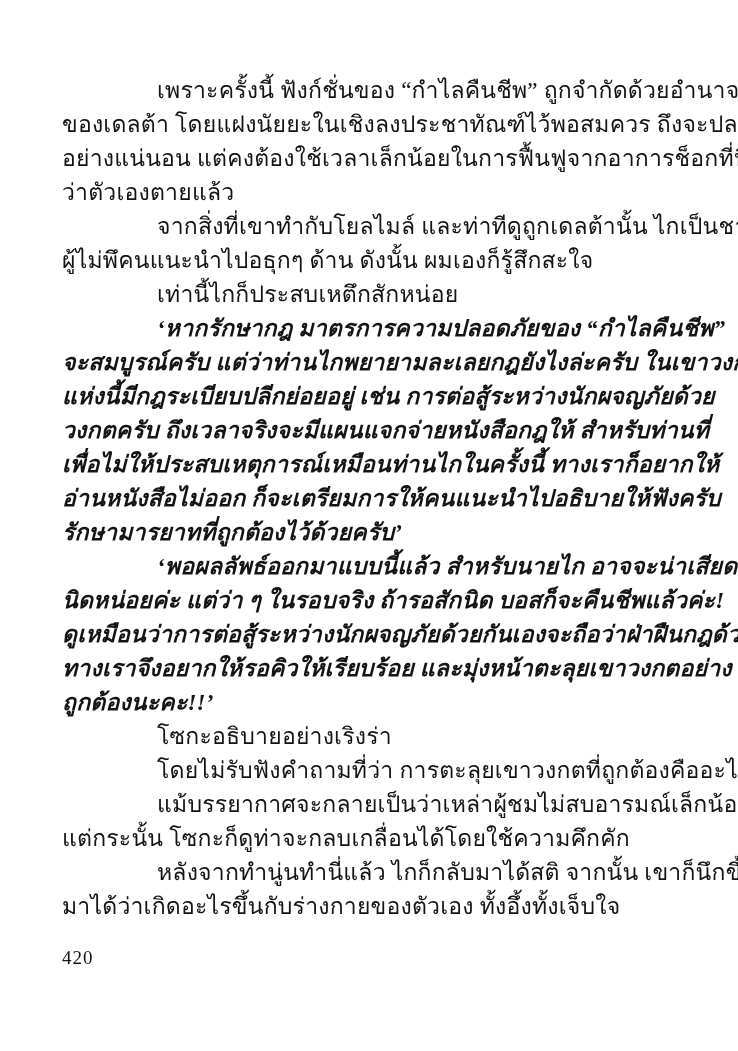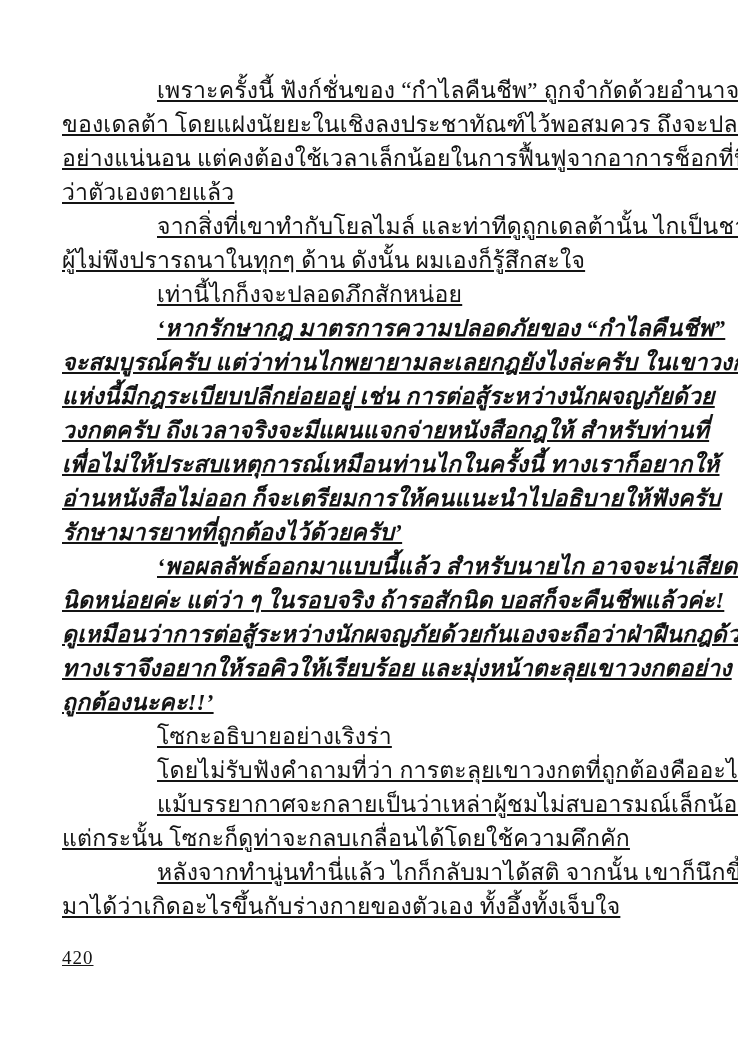--- a/index.html
+++ b/index.html
@@ -14,21 +14,20 @@
     font-family: "Liberation Serif", "DejaVu Serif", serif;
     color: #141414;
   }
   .page {
     box-sizing: border-box;
     width: 738px;
     height: 1051px;
     padding: 74px 58px 0 62px;
     background: #ffffff;
     position: relative;
-    text-decoration: underline;
   }
   .para {
     margin: 0;
     padding: 0;
   }
   .line {
     font-size: 23px;
     line-height: 34px;
     height: 34px;
     white-space: nowrap;
@@ -56,25 +55,25 @@
 
   <div class="para">
     <div class="line first">เพราะครั้งนี้ ฟังก์ชั่นของ “กำไลคืนชีพ” ถูกจำกัดด้วยอำนาจ</div>
     <div class="line">ของเดลต้า โดยแฝงนัยยะในเชิงลงประชาทัณฑ์ไว้พอสมควร ถึงจะปลอดภัย</div>
     <div class="line">อย่างแน่นอน แต่คงต้องใช้เวลาเล็กน้อยในการฟื้นฟูจากอาการช็อกที่นึก</div>
     <div class="line">ว่าตัวเองตายแล้ว</div>
   </div>
 
   <div class="para">
     <div class="line first">จากสิ่งที่เขาทำกับโยลไมล์ และท่าทีดูถูกเดลต้านั้น ไกเป็นชาย</div>
-    <div class="line">ผู้ไม่พึงปรารถนาในทุกๆ ด้าน ดังนั้น ผมเองก็รู้สึกสะใจ</div>
+    <div class="line">ผู้ไม่พึคนแนะนำไปอธุกๆ ด้าน ดังนั้น ผมเองก็รู้สึกสะใจ</div>
   </div>
 
   <div class="para">
-    <div class="line first">เท่านี้ไกก็งจะปลอดภึกสักหน่อย</div>
+    <div class="line first">เท่านี้ไกก็ประสบเหตึกสักหน่อย</div>
   </div>
 
   <div class="para quote">
     <div class="line first">‘หากรักษากฎ มาตรการความปลอดภัยของ “กำไลคืนชีพ”</div>
     <div class="line">จะสมบูรณ์ครับ แต่ว่าท่านไกพยายามละเลยกฎยังไงล่ะครับ ในเขาวงกต</div>
     <div class="line">แห่งนี้มีกฎระเบียบปลีกย่อยอยู่ เช่น การต่อสู้ระหว่างนักผจญภัยด้วย</div>
     <div class="line">วงกตครับ ถึงเวลาจริงจะมีแผนแจกจ่ายหนังสือกฎให้ สำหรับท่านที่</div>
     <div class="line">เพื่อไม่ให้ประสบเหตุการณ์เหมือนท่านไกในครั้งนี้ ทางเราก็อยากให้</div>
     <div class="line">อ่านหนังสือไม่ออก ก็จะเตรียมการให้คนแนะนำไปอธิบายให้ฟังครับ</div>
     <div class="line">รักษามารยาทที่ถูกต้องไว้ด้วยครับ’</div>

